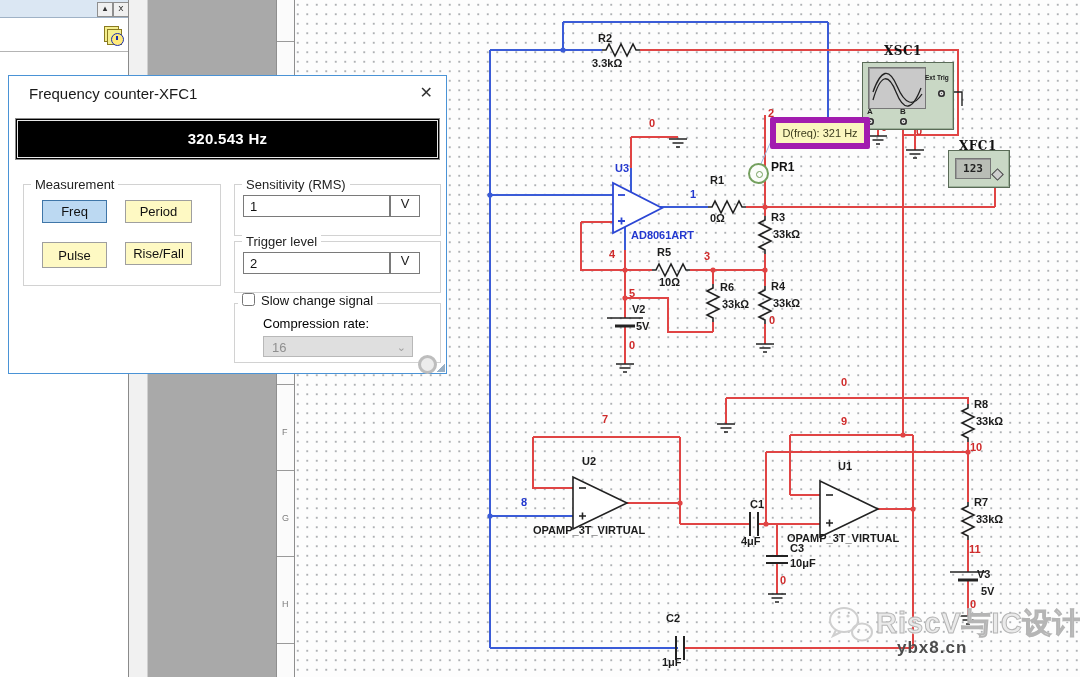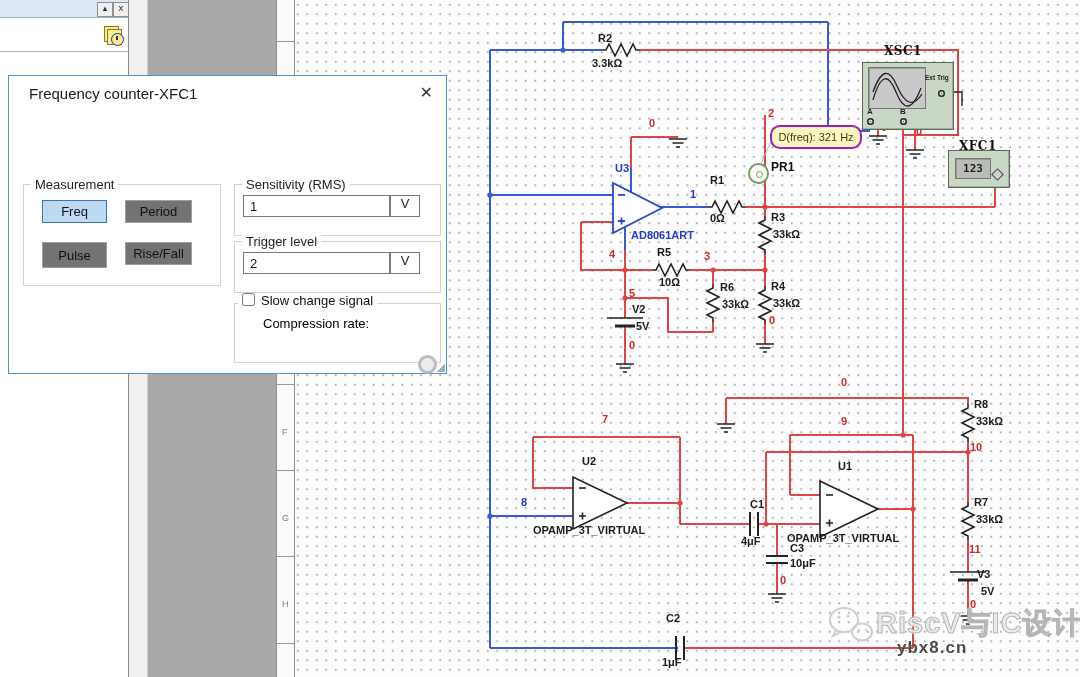--- a/index.html
+++ b/index.html
@@ -26,22 +26,22 @@
         box-shadow:inset 0 0 0 1.5px #2b2b2b, inset 0 0 0 3px #ddd;}
   #xfc{position:absolute;left:948px;top:150px;width:60px;height:36px;z-index:4;
        background:#c9d8c5;border:1px solid #5a6b57;box-shadow:inset -1px -1px 0 #9db29a;}
   #xfc .screen{position:absolute;left:6px;top:7px;width:34px;height:19px;background:#b9bdb6;
        border:1px solid #777;box-shadow:inset 1px 1px 0 #999;
        font:bold 11px "DejaVu Sans Mono",monospace;color:#222;text-align:center;line-height:19px;}
   #xfc .xterm{position:absolute;left:44px;top:19px;width:7px;height:7px;background:#cfcfcf;
        border:1px solid #444;transform:rotate(45deg);}
   
   #tooltip{position:absolute;left:770px;top:117px;width:88px;height:20px;z-index:5;
-           background:#fbf6bf;border:2px solid #a21caf;border-radius:10px;
-           font:11px "Liberation Sans",sans-serif;color:#3c3c1e;line-height:20px;text-align:center;margin-top:8px;}
+           background:#fbf6bf;border:6px solid #a21caf;border-radius:2px;
+           font:11px "Liberation Sans",sans-serif;color:#3c3c1e;line-height:20px;text-align:center;}
   #probe{position:absolute;left:748px;top:163px;width:17px;height:17px;z-index:4;border-radius:50%;
          border:2px solid #74a05e;background:#fbfdf9;}
   #probe i{position:absolute;left:5.5px;top:5.5px;width:5px;height:5px;border-radius:50%;border:1px solid #74a05e;}
   #pr1{position:absolute;left:771px;top:160px;z-index:4;font:bold 12px "Liberation Sans",sans-serif;color:#111;}
   
   #wm{position:absolute;left:826px;top:604px;z-index:6;display:flex;align-items:flex-start;}
   #wm .big{font:bold 29px "Liberation Sans",sans-serif;color:#eaeaea;letter-spacing:1px;
            -webkit-text-stroke:1px #b5b5b5;text-shadow:1px 1px 1px #fff;white-space:nowrap;}
   #wmurl{position:absolute;left:897px;top:638px;z-index:6;font:bold 17px "Liberation Sans",sans-serif;
          color:#4c4c4c;letter-spacing:1px;}
@@ -67,21 +67,21 @@
   #dlg{position:absolute;left:8px;top:75px;width:437px;height:297px;background:#fff;
        border:1px solid #4a93d6;z-index:10;}
   #dlg .title{position:absolute;left:20px;top:9px;font:15px "Liberation Sans",sans-serif;color:#1a1a1a;}
   #dlg .close{position:absolute;right:13px;top:7px;font:16px "DejaVu Sans",sans-serif;color:#333;cursor:default;}
   #display{position:absolute;left:6px;top:42px;width:423px;height:40px;background:#000;
            border:1px solid #8a8a8a;outline:1px solid #e8e8e8;outline-offset:-3px;
            font:600 15px "Liberation Sans",sans-serif;color:#fff;text-align:center;line-height:40px;letter-spacing:.3px;}
   .gb{position:absolute;border:1px solid #d2d2d2;}
   .gb>span{position:absolute;top:-8px;left:7px;background:#fff;padding:0 4px;
            font:13px "Liberation Sans",sans-serif;color:#222;white-space:nowrap;}
-  .btn{position:absolute;background:#737373;border:1px solid #9f9f9f;color:#111;
+  .btn{position:absolute;background:#fef9c3;border:1px solid #9f9f9f;color:#111;
        font:13px "Liberation Sans",sans-serif;text-align:center;}
   .btn.sel{background:#bcd9f2;border-color:#3f76a8;}
   .field{position:absolute;height:22px;border:1px solid #7a7a7a;background:#fff;
          font:13px "Liberation Sans",sans-serif;color:#111;padding:0 0 0 6px;box-sizing:border-box;}
   .unit{position:absolute;width:30px;height:22px;border:1px solid #7a7a7a;background:#fff;
         font:13px "Liberation Sans",sans-serif;color:#111;text-align:center;line-height:22px;box-sizing:border-box;}
   #chkwrap{position:absolute;left:229px;top:217px;z-index:2;background:#fff;padding:0 4px;display:flex;align-items:flex-start;}
   #chkwrap input{width:13px;height:13px;margin:0 6px 0 0;}
   #chkwrap label{font:13px "Liberation Sans",sans-serif;color:#111;white-space:nowrap;}
   #comp-label{position:absolute;left:254px;top:240px;font:13px "Liberation Sans",sans-serif;color:#000000;}
@@ -341,20 +341,21 @@
       <div class="tick" style="top: 41px;"></div>
       <div class="tick" style="top: 384px;"></div>
       <div class="tick" style="top: 470px;"></div>
       <div class="tick" style="top: 556px;"></div>
       <div class="tick" style="top: 643px;"></div>
     </div>
 
   <div id="dlg">
     <span class="title">Frequency counter-XFC1</span>
     <span class="close">✕</span>
+    <div id="display">320.543 Hz</div>
 
     <div class="gb" style="left:14px;top:108px;width:196px;height:100px;">
       <span>Measurement</span>
       <button class="btn sel" style="left:18px;top:15px;width:65px;height:23px;">Freq</button>
       <button class="btn" style="left:101px;top:15px;width:67px;height:23px;">Period</button>
       <button class="btn" style="left:18px;top:57px;width:65px;height:26px;">Pulse</button>
       <button class="btn" style="left:101px;top:57px;width:67px;height:23px;">Rise/Fall</button>
     </div>
 
     <div class="gb" style="left:225px;top:108px;width:205px;height:50px;">
@@ -369,17 +370,21 @@
       <span class="unit" style="left:155px;top:10px;">V</span>
     </div>
 
 
     <div class="gb" style="left:225px;top:227px;width:205px;height:58px;"></div>
     <div id="chkwrap">
       <input type="checkbox" style="">
       <label>Slow change signal</label>
     </div>
     <span id="comp-label">Compression rate:</span>
+    <div id="dropdown">
+      <span>16</span>
+      <span class="chev">⌄</span>
+    </div>
     <div id="ind"></div>
     <div id="grip"></div>
   </div>
 
 </div>
 
 </body></html>

